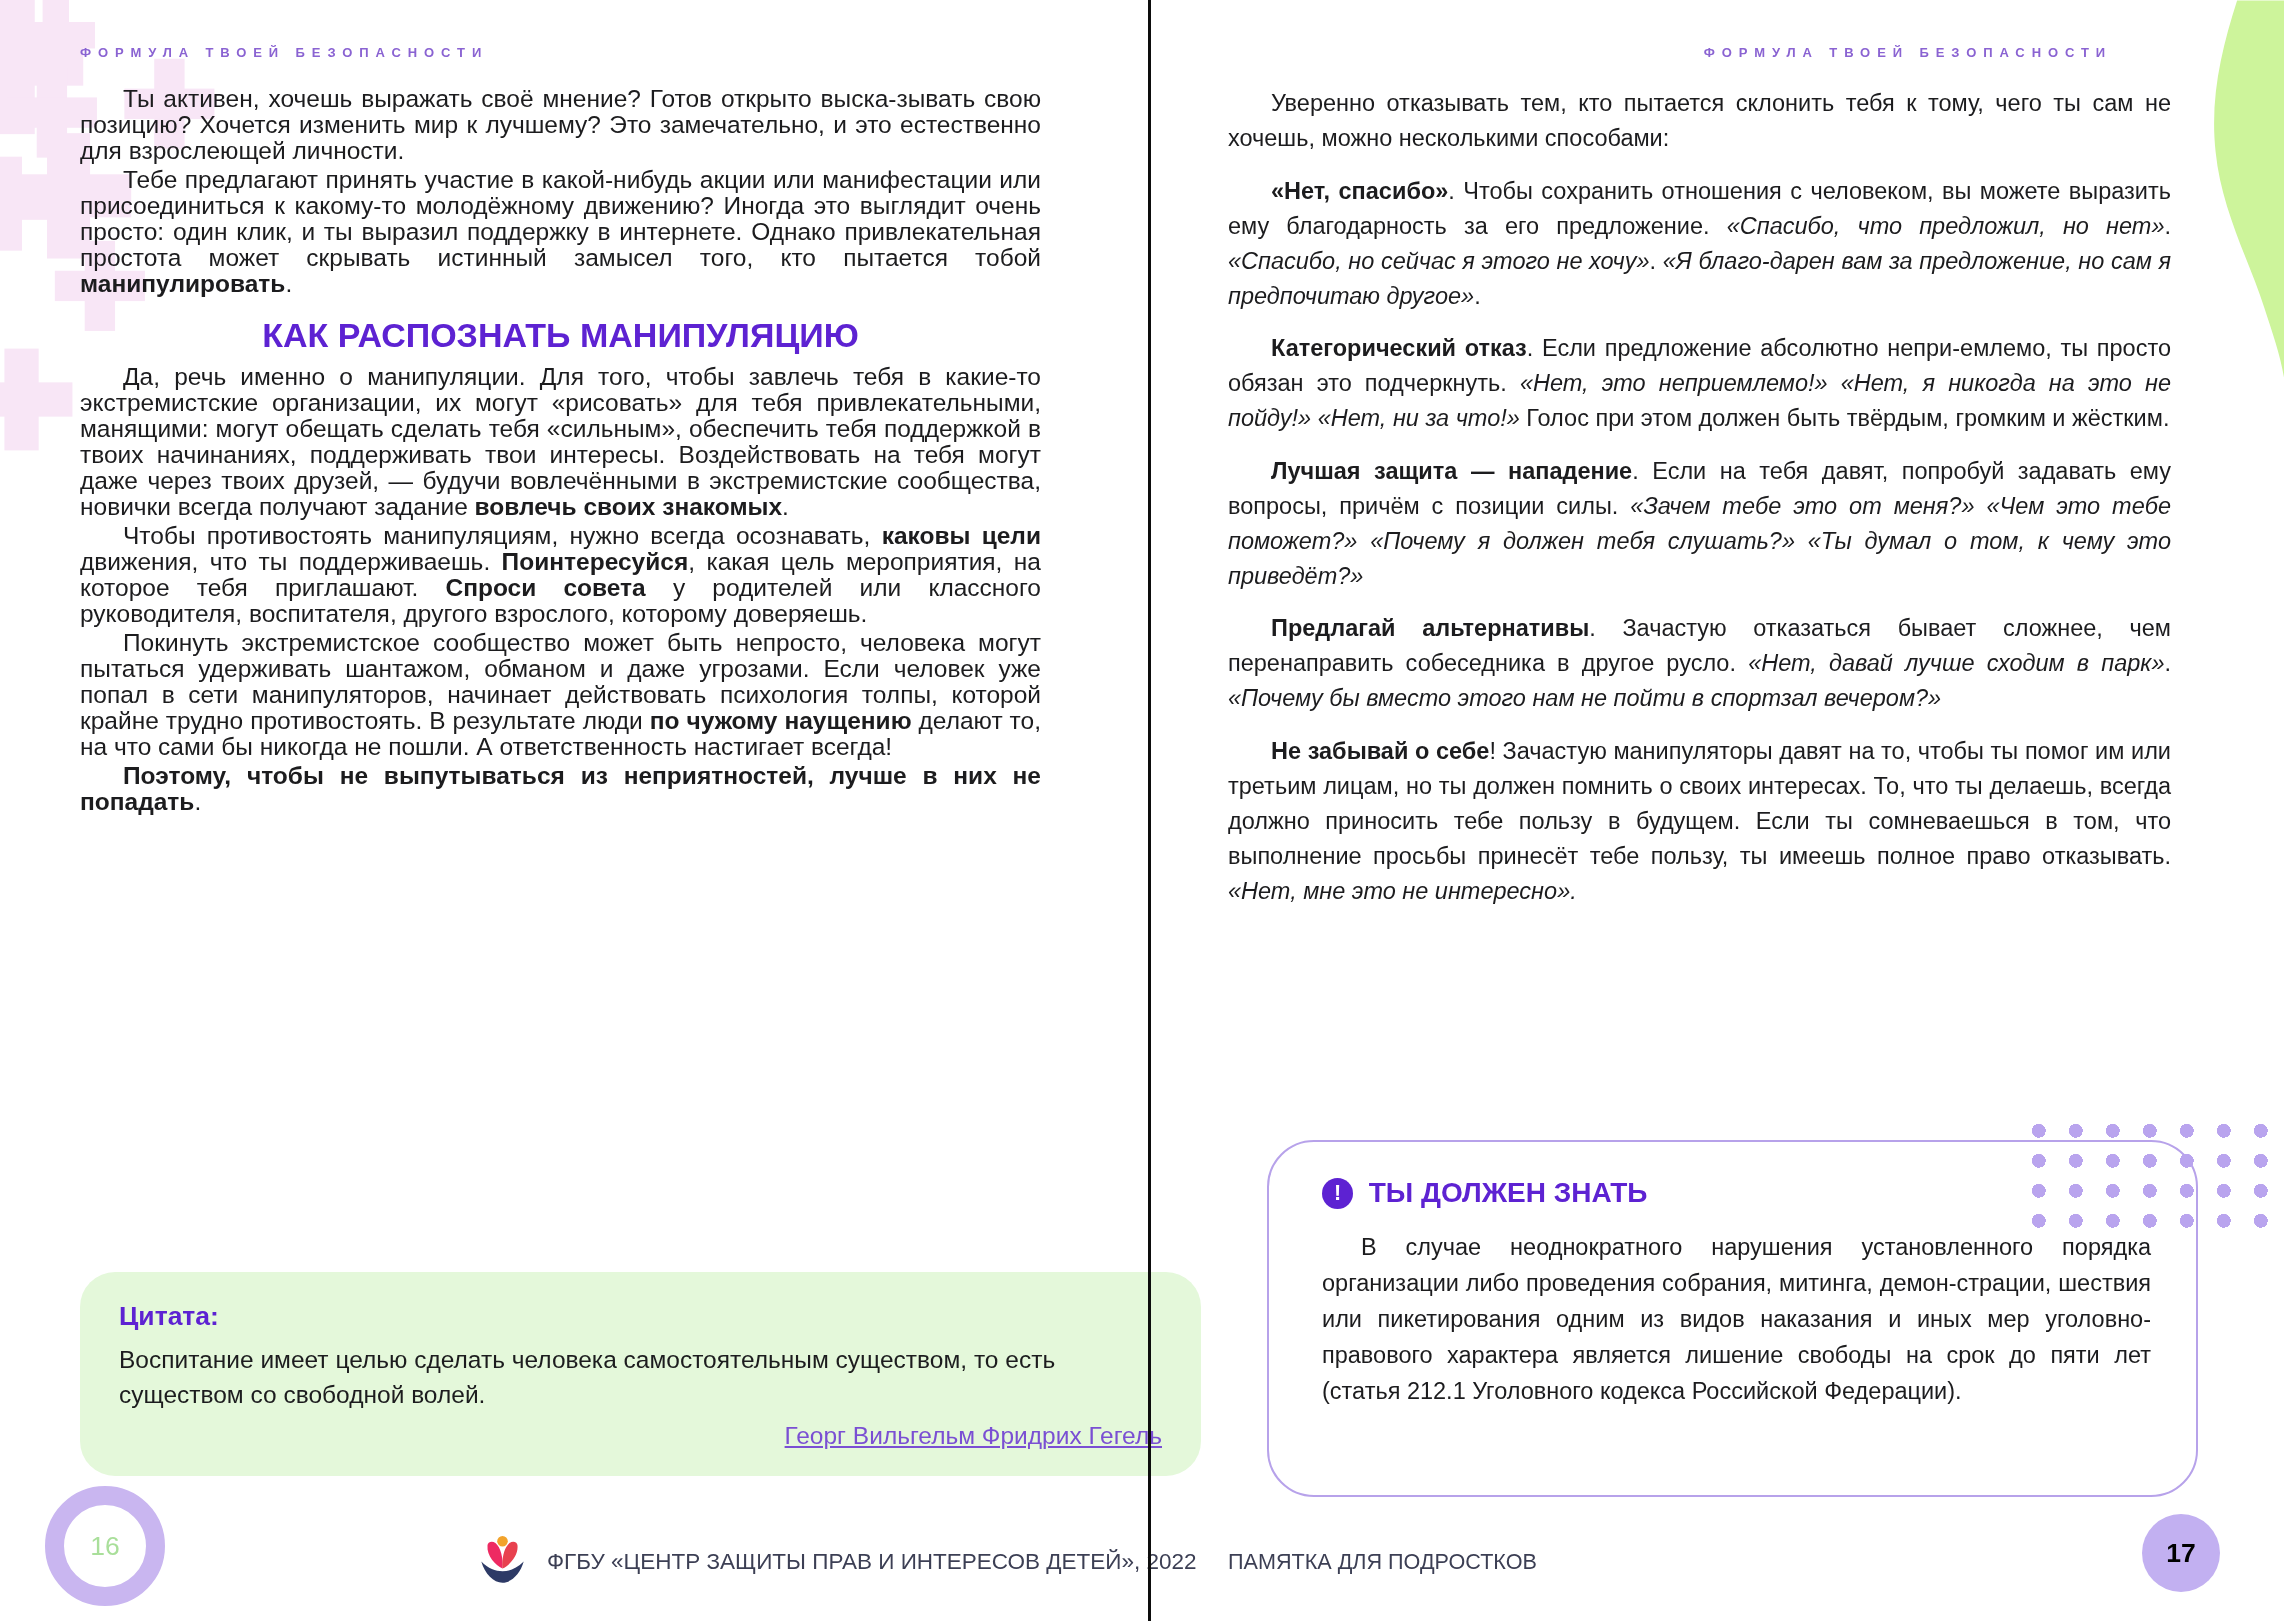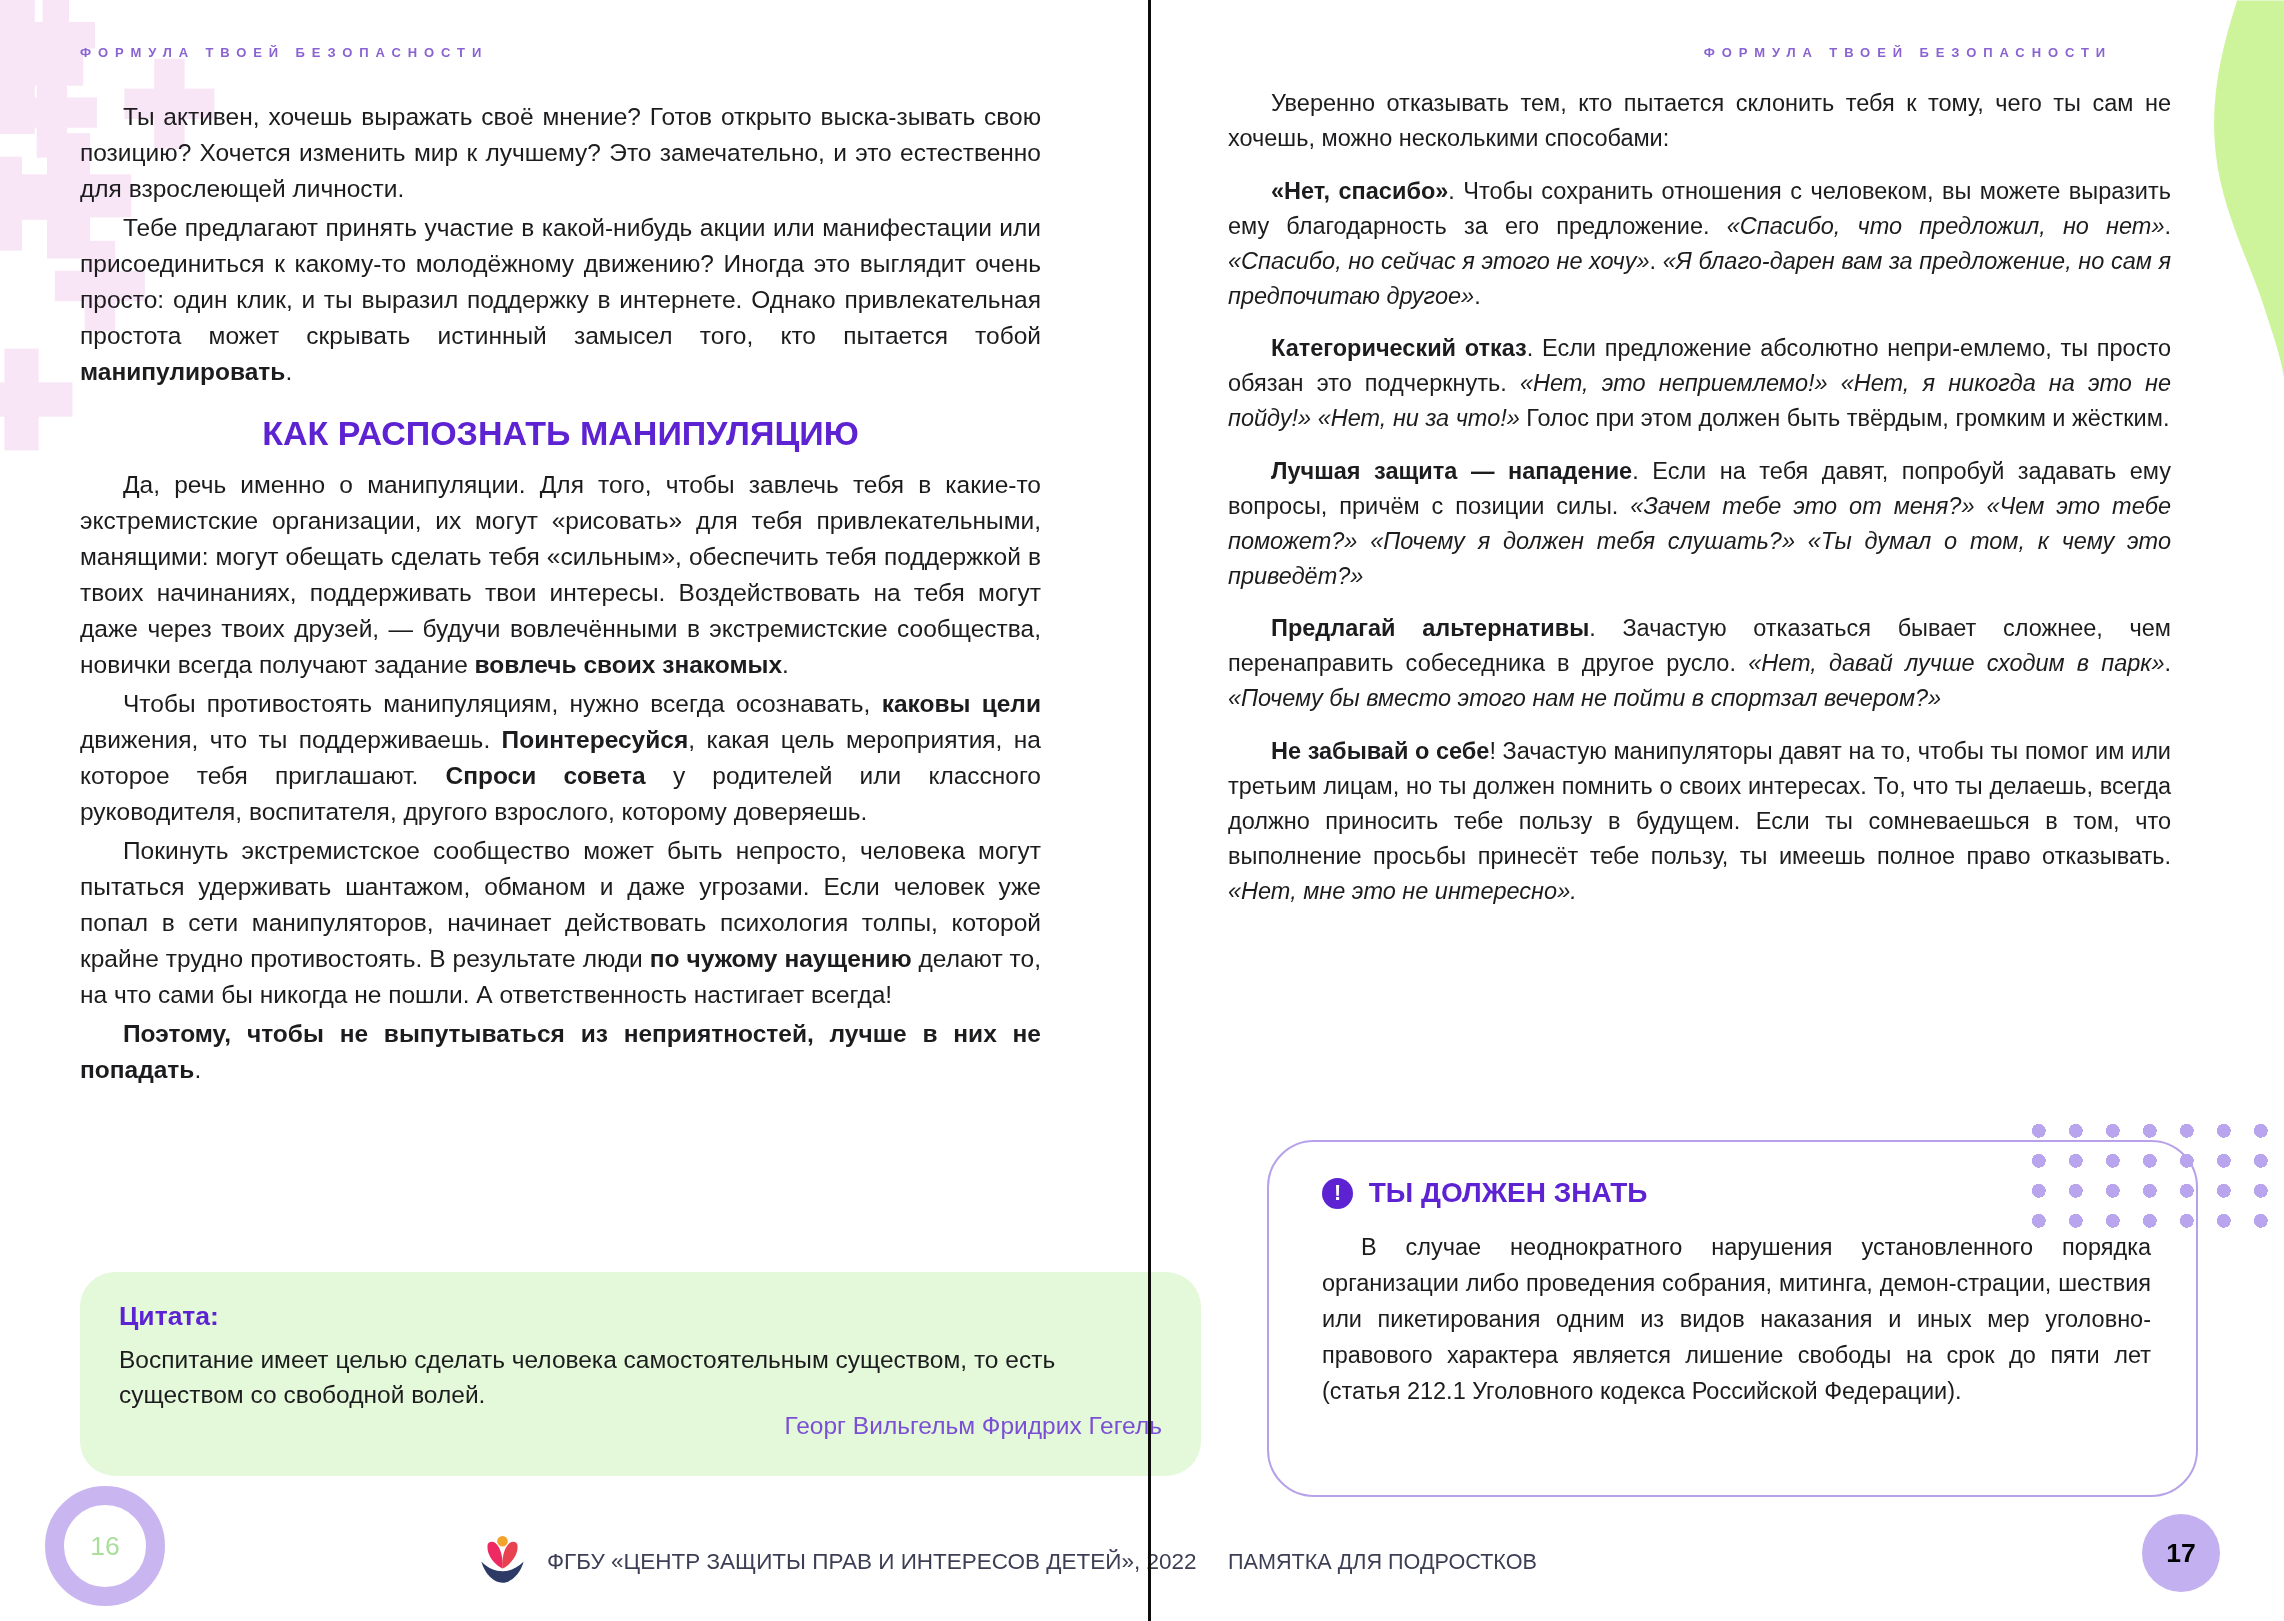--- a/index.html
+++ b/index.html
@@ -14,35 +14,35 @@
 
   
   .runhead{position:absolute;top:45px;font-size:13px;font-weight:600;letter-spacing:6.9px;
            color:var(--header_purple,#8a63d2);white-space:nowrap;}
   .runhead-left{left:80px;}
   .runhead-right{left:1228px;width:884px;text-align:right;}
 
   
   .col{position:absolute;text-align:justify;z-index:1;}
   .col p{margin:0;text-indent:43px;}
-  .left-col{left:80px;top:99px;width:961px;font-size:24.5px;line-height:36px;}
+  .left-col{left:80px;top:86px;width:961px;font-size:24.5px;line-height:26px;}
   .left-col p{margin-bottom:2.9px;}
   .h2-recognize{font-size:34px;font-weight:800;color:var(--accent_purple,#5d22d2);
                 text-align:center;margin:25.5px 0 15.7px;text-indent:0;}
   .right-col{left:1228px;top:86px;width:943px;font-size:23.5px;line-height:35px;}
   .right-col p{margin:0 0 17.6px;text-indent:43px;}
   .h2-sayno{font-size:30px;font-weight:800;color:var(--accent_purple,#5d22d2);
             margin:0 0 23.5px;text-indent:43px;text-align:left;}
 
   
   .quote-box{position:absolute;left:80px;top:1272px;width:1121px;height:204px;box-sizing:border-box;
              background:var(--quote_green_bg,#e4f8da);border-radius:35px;padding:29px 39px 0 39px;z-index:1;}
   .quote-label{color:var(--accent_purple,#5d22d2);font-weight:700;font-size:26.5px;margin-bottom:9.8px;}
   .quote-text{font-size:24.5px;line-height:35px;}
-  .quote-author{color:var(--quote_author,#7a4fd3);font-size:24.5px;text-align:right;margin-top:0;}
+  .quote-author{color:var(--quote_author,#7a4fd3);font-size:24.5px;text-align:right;margin-top:10px;text-decoration:underline;}
 
   
   .ring{position:absolute;left:45px;top:1486px;width:120px;height:120px;box-sizing:border-box;
         border:19.6px solid var(--ring_purple,#c9b6f0);border-radius:50%;
         display:flex;align-items:center;justify-content:center;
         color:var(--page_green_number,#a9df9a);font-size:26.5px;z-index:1;}
 
   
   .credit{position:absolute;left:476px;top:1535px;display:flex;align-items:center;gap:18px;
           color:var(--footer_text,#3c3f54);font-size:22.5px;white-space:nowrap;z-index:1;}

